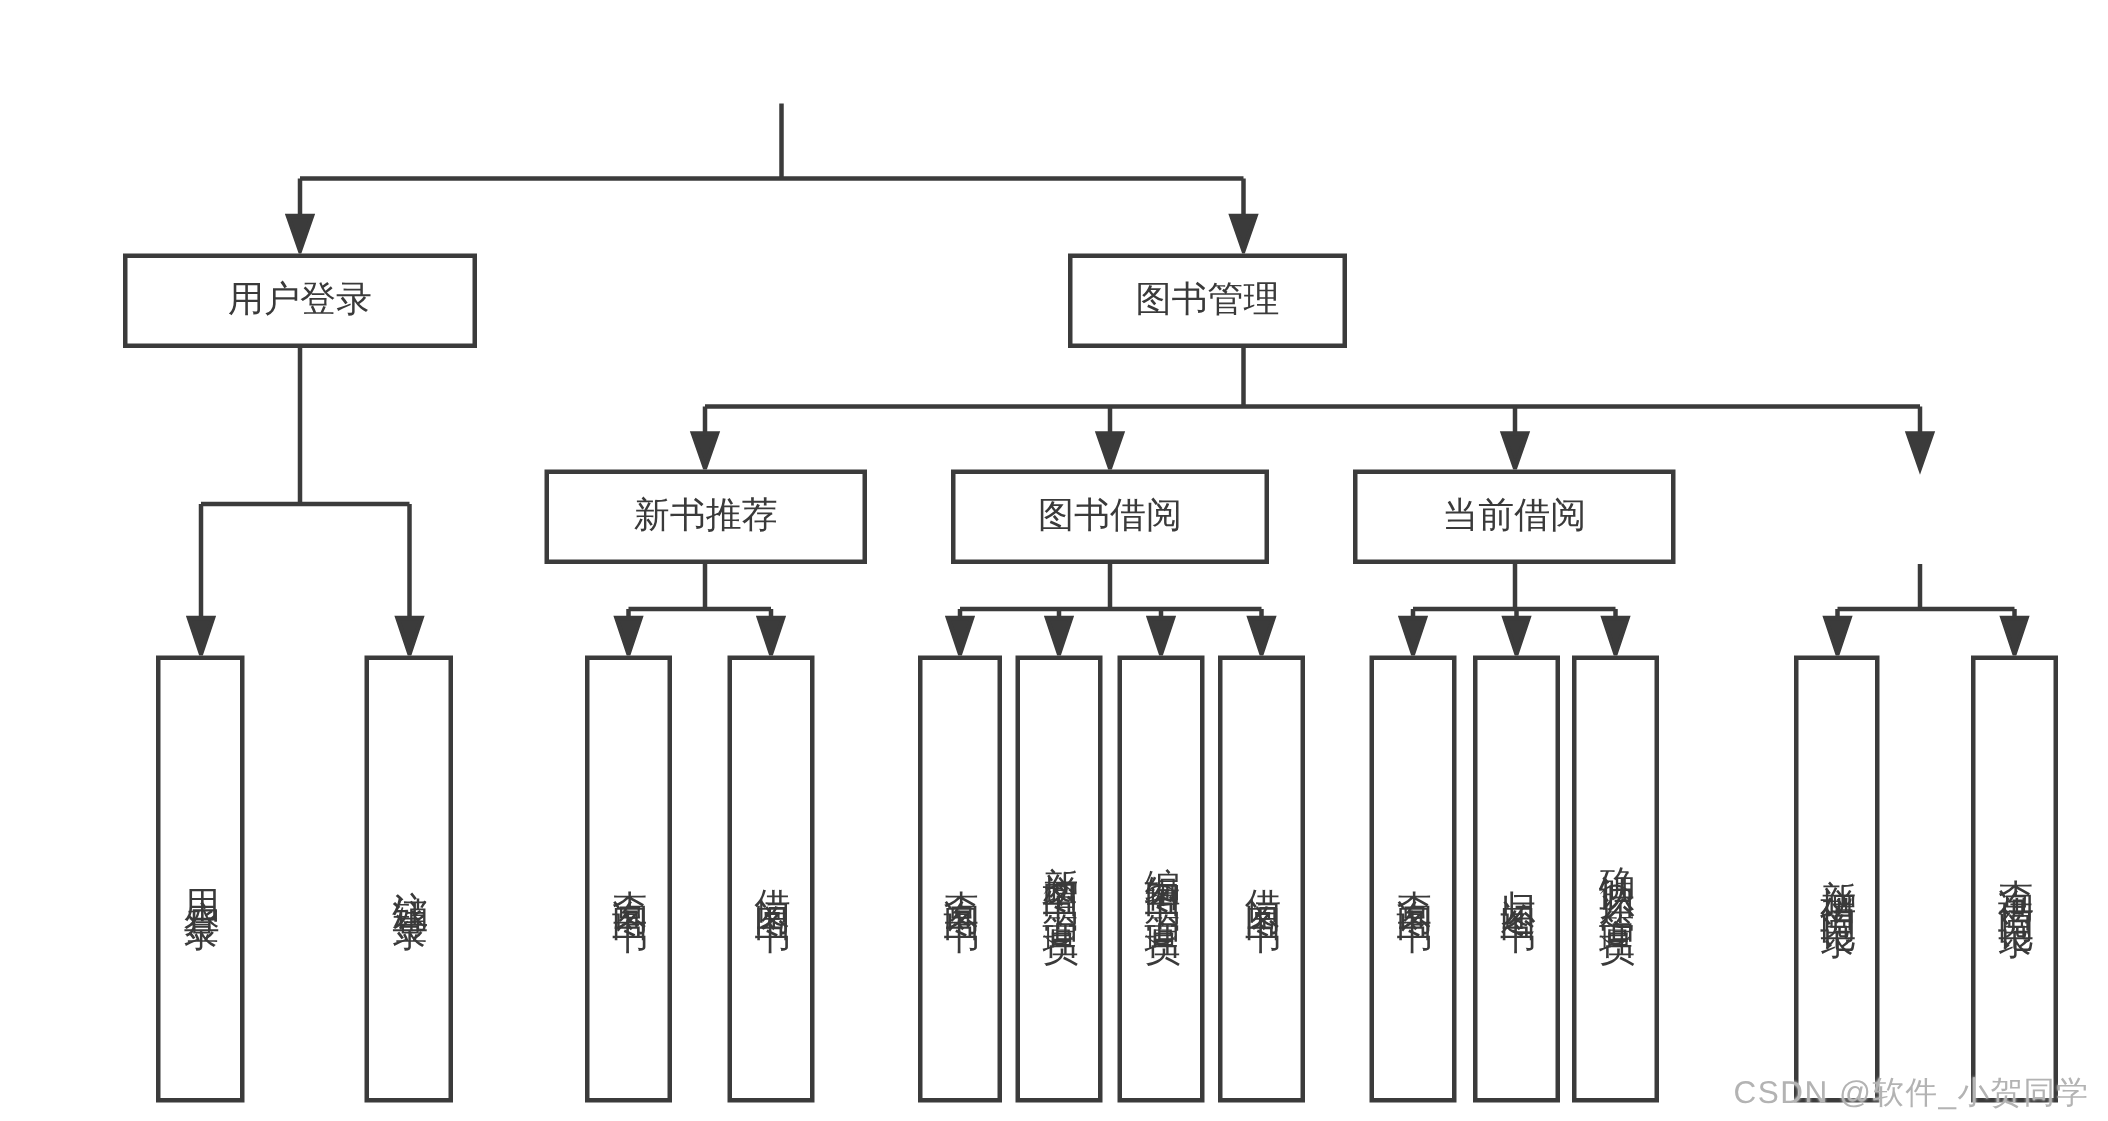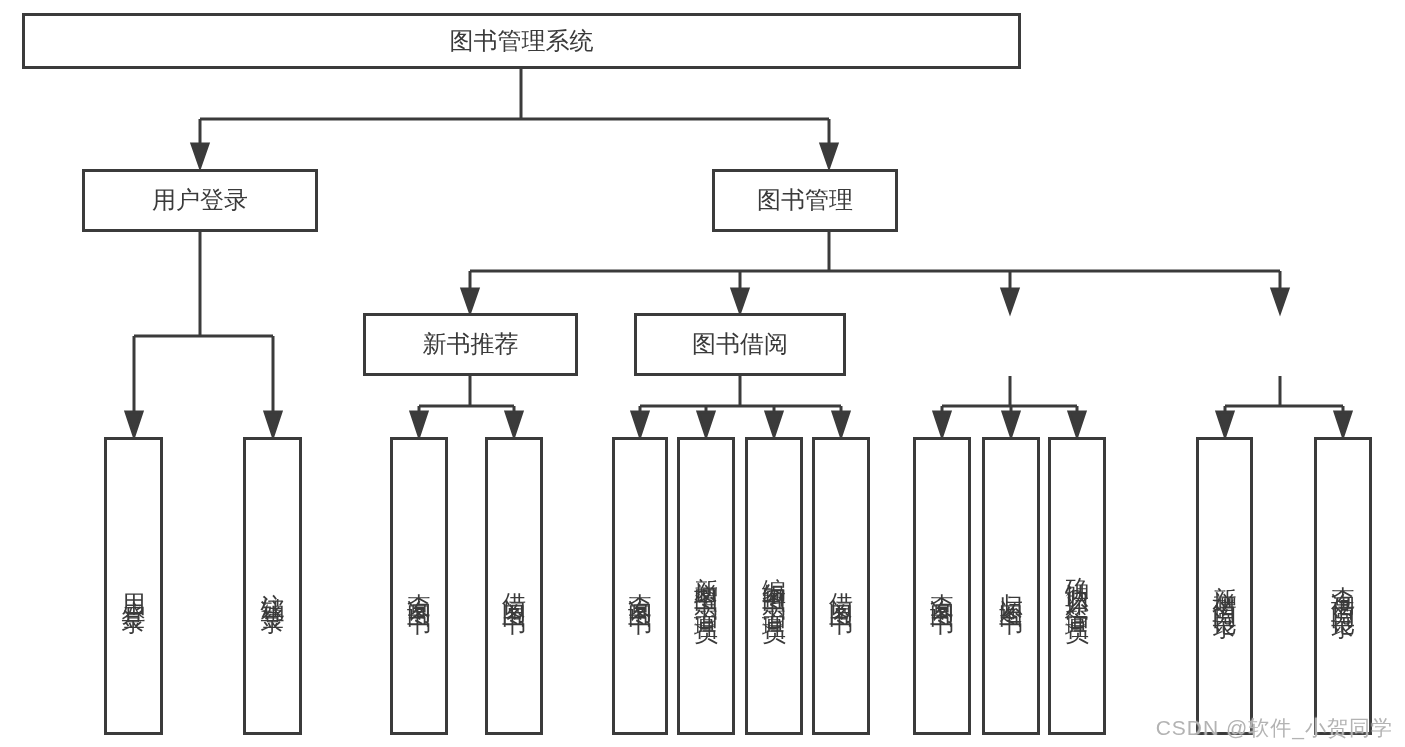--- a/index.html
+++ b/index.html
@@ -102,36 +102,36 @@
         <line x1="1280" y1="376" x2="1280" y2="406"></line>
         <line x1="1225" y1="406" x2="1343" y2="406"></line>
         <line x1="1225" y1="406" x2="1225" y2="420"></line>
         <line x1="1343" y1="406" x2="1343" y2="420"></line>
         <polygon points="1217,412 1233,412 1225,436"></polygon>
         <polygon points="1335,412 1351,412 1343,436"></polygon>
       </g>
     </g>
   </svg>
 
-  <div class="node" style="left:22px;top:13px;width:999px;height:56px">
-    <span>图书管理系统</span>
-  </div>
 
   <div class="node" style="left:82px;top:169px;width:236px;height:63px">
     <span>用户登录</span>
   </div>
   <div class="node" style="left:712px;top:169px;width:186px;height:63px">
     <span>图书管理</span>
   </div>
 
   <div class="node" style="left:363px;top:313px;width:215px;height:63px">
     <span>新书推荐</span>
   </div>
   <div class="node" style="left:634px;top:313px;width:212px;height:63px">
     <span>图书借阅</span>
+  </div>
+  <div class="node" style="left:902px;top:313px;width:215px;height:63px">
+    <span>当前借阅</span>
   </div>
 
   <div class="node v" style="left:104px;top:437px;width:59px;height:298px">
     <span>用户登录</span>
   </div>
   <div class="node v" style="left:243px;top:437px;width:59px;height:298px">
     <span>注销登录</span>
   </div>
 
   <div class="node v" style="left:390px;top:437px;width:58px;height:298px">

